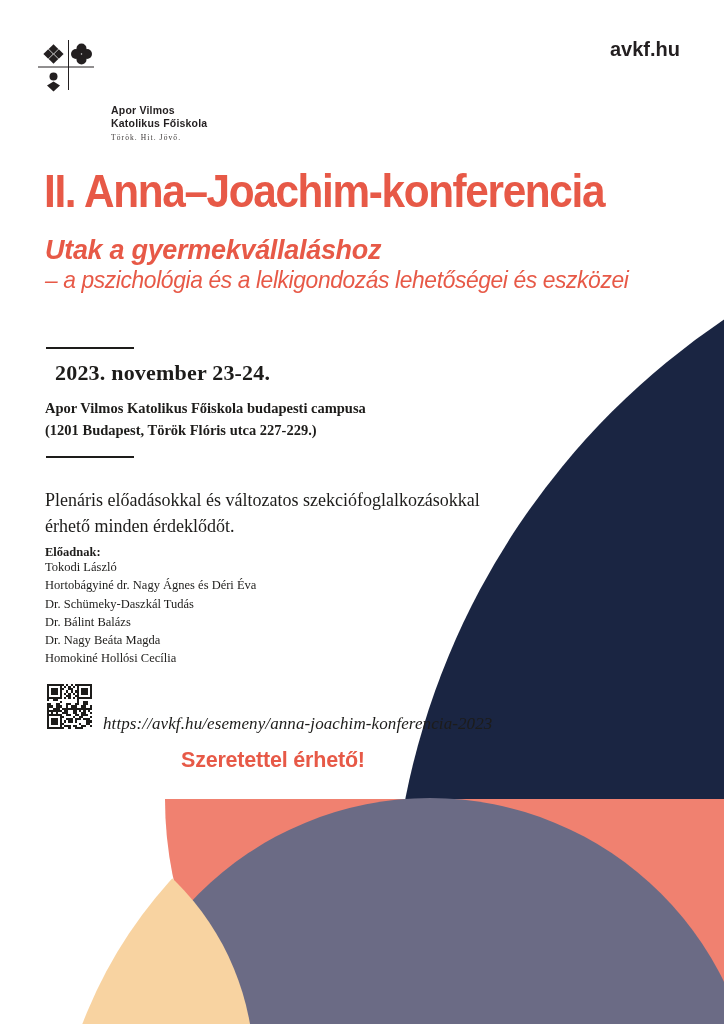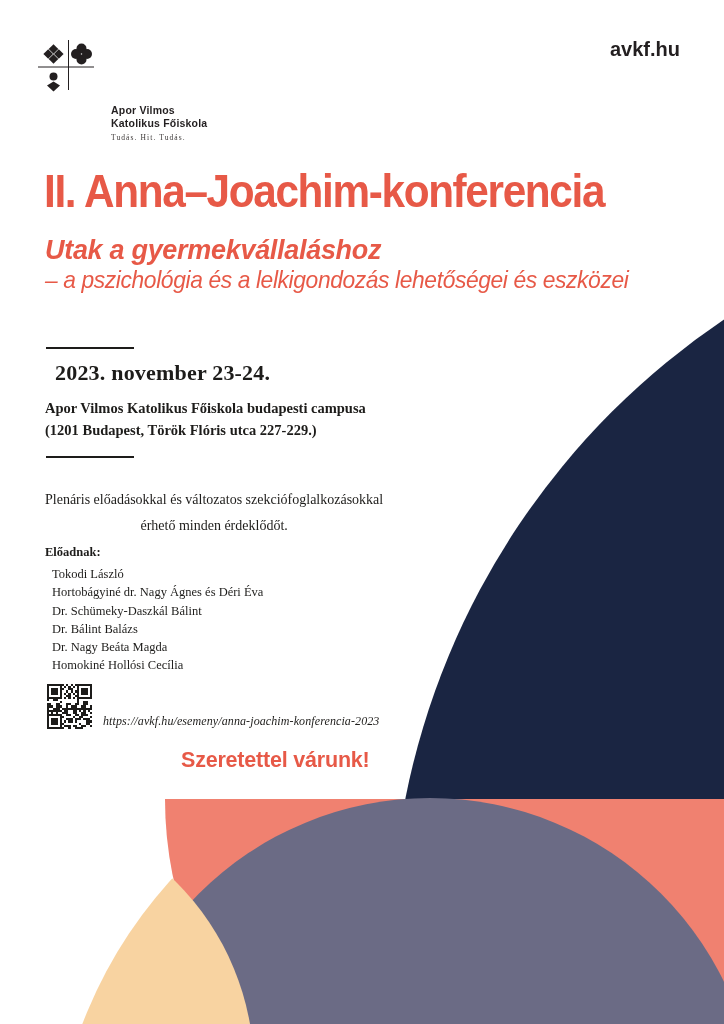--- a/index.html
+++ b/index.html
@@ -38,32 +38,32 @@
 
   .rule{position:absolute;left:46px;width:88px;height:2px;background:#1d1c1a;}
   .rule1{top:347px;} .rule2{top:456px;}
 
   .date{position:absolute;left:55px;top:360px;
     font-weight:700;font-size:22px;letter-spacing:.2px;}
   .venue{position:absolute;left:45px;top:397px;
     font-weight:700;font-size:14.5px;line-height:22px;}
 
   .para{position:absolute;left:45px;top:487px;
-    font-size:14px;line-height:26px;text-align:center;}
+    font-size:18px;line-height:26px;}
 
   .speakers-head{position:absolute;left:45px;top:545px;
     font-weight:700;font-size:12.5px;}
-  .speakers{position:absolute;left:45px;top:558px;margin:7px;padding:0;
+  .speakers{position:absolute;left:45px;top:558px;margin:0;padding:0;
     list-style:none;font-size:12.5px;line-height:18.3px;}
 
   .qr{position:absolute;left:47px;top:684px;width:45px;height:45px;}
   .reg{position:absolute;left:103px;top:682px;width:276px;
     font-style:italic;font-size:14px;line-height:14.6px;text-align:justify;}
   .reg-url{position:absolute;left:103px;top:714px;
-    font-style:italic;font-size:12px;letter-spacing:.1px;}
+    font-style:italic;font-size:17px;letter-spacing:.1px;}
 
   .closing{position:absolute;left:181px;top:748px;
     font-family:"Liberation Sans", sans-serif;font-weight:700;
     font-size:21.5px;color:#e75947;letter-spacing:-.2px;}
 </style>
 </head>
 <body>
 
 <div class="poster">
 
@@ -103,21 +103,21 @@
         <g>
           <circle cx="15.5" cy="40.5" r="4"></circle>
           <path d="M15.5 45.5 L22 49.5 L15.5 55.5 L9 49.5 Z"></path>
         </g>
       </g>
     </svg>
     <div class="logo-name">
       <div>Apor Vilmos</div>
       <div>Katolikus Főiskola</div>
     </div>
-    <div class="logo-tagline">Tudás. Hit. Tudás.</div>
+    <div class="logo-tagline">Török. Hit. Jövő.</div>
   </div>
 
   <div class="layer site">avkf.hu</div>
 
   <h1 class="title" style="margin:0">II. Anna–Joachim-konferencia</h1>
   <div class="layer sub1">Utak a gyermekvállaláshoz</div>
   <div class="layer sub2">– a pszichológia és a lelkigondozás lehetőségei és eszközei</div>
 
   <div class="layer rule rule1"></div>
   <div class="layer date">2023. november 23-24.</div>
@@ -129,26 +129,26 @@
 
   <div class="layer para">
     <div>Plenáris előadásokkal és változatos szekciófoglalkozásokkal</div>
     <div>érhető minden érdeklődőt.</div>
   </div>
 
   <div class="layer speakers-head">Előadnak:</div>
   <ul class="speakers">
     <li>Tokodi László</li>
     <li>Hortobágyiné dr. Nagy Ágnes és Déri Éva</li>
-    <li>Dr. Schümeky-Daszkál Bálint</li>
+    <li>Dr. Schümeky-Daszkál Tudás</li>
     <li>Dr. Bálint Balázs</li>
     <li>Dr. Nagy Beáta Magda</li>
     <li>Homokiné Hollósi Cecília</li>
   </ul>
 
   <svg id="qr" class="layer qr" viewBox="0 0 21 21" xmlns="http://www.w3.org/2000/svg" shape-rendering="crispEdges">
       <path d="M7 0h1v1h-1zM9 0h1v1h-1zM11 0h1v1h-1zM13 0h1v1h-1zM8 1h1v1h-1zM10 1h1v1h-1zM12 1h1v1h-1zM7 2h1v1h-1zM10 2h1v1h-1zM11 2h1v1h-1zM9 3h1v1h-1zM11 3h1v1h-1zM13 3h1v1h-1zM8 4h1v1h-1zM10 4h1v1h-1zM12 4h1v1h-1zM9 5h1v1h-1zM10 5h1v1h-1zM13 5h1v1h-1zM8 6h1v1h-1zM10 6h1v1h-1zM12 6h1v1h-1zM0 7h1v1h-1zM3 7h1v1h-1zM4 7h1v1h-1zM14 7h1v1h-1zM6 8h1v1h-1zM14 8h1v1h-1zM17 8h1v1h-1zM18 8h1v1h-1zM0 9h1v1h-1zM1 9h1v1h-1zM4 9h1v1h-1zM5 9h1v1h-1zM9 9h1v1h-1zM10 9h1v1h-1zM13 9h1v1h-1zM14 9h1v1h-1zM17 9h1v1h-1zM18 9h1v1h-1zM0 10h1v1h-1zM1 10h1v1h-1zM2 10h1v1h-1zM4 10h1v1h-1zM5 10h1v1h-1zM6 10h1v1h-1zM9 10h1v1h-1zM11 10h1v1h-1zM12 10h1v1h-1zM13 10h1v1h-1zM16 10h1v1h-1zM17 10h1v1h-1zM20 10h1v1h-1zM0 11h1v1h-1zM3 11h1v1h-1zM4 11h1v1h-1zM5 11h1v1h-1zM7 11h1v1h-1zM8 11h1v1h-1zM9 11h1v1h-1zM10 11h1v1h-1zM11 11h1v1h-1zM12 11h1v1h-1zM13 11h1v1h-1zM14 11h1v1h-1zM15 11h1v1h-1zM16 11h1v1h-1zM17 11h1v1h-1zM18 11h1v1h-1zM19 11h1v1h-1zM20 11h1v1h-1zM0 12h1v1h-1zM1 12h1v1h-1zM2 12h1v1h-1zM3 12h1v1h-1zM4 12h1v1h-1zM5 12h1v1h-1zM6 12h1v1h-1zM8 12h1v1h-1zM9 12h1v1h-1zM12 12h1v1h-1zM13 12h1v1h-1zM15 12h1v1h-1zM17 12h1v1h-1zM19 12h1v1h-1zM0 13h1v1h-1zM2 13h1v1h-1zM4 13h1v1h-1zM7 13h1v1h-1zM8 13h1v1h-1zM9 13h1v1h-1zM12 13h1v1h-1zM13 13h1v1h-1zM16 13h1v1h-1zM17 13h1v1h-1zM20 13h1v1h-1zM9 14h1v1h-1zM10 14h1v1h-1zM13 14h1v1h-1zM14 14h1v1h-1zM16 14h1v1h-1zM17 14h1v1h-1zM18 14h1v1h-1zM7 15h1v1h-1zM12 15h1v1h-1zM15 15h1v1h-1zM16 15h1v1h-1zM20 15h1v1h-1zM9 16h1v1h-1zM10 16h1v1h-1zM11 16h1v1h-1zM13 16h1v1h-1zM14 16h1v1h-1zM15 16h1v1h-1zM17 16h1v1h-1zM18 16h1v1h-1zM19 16h1v1h-1zM8 17h1v1h-1zM10 17h1v1h-1zM11 17h1v1h-1zM13 17h1v1h-1zM18 17h1v1h-1zM19 17h1v1h-1zM20 17h1v1h-1zM7 18h1v1h-1zM15 18h1v1h-1zM18 18h1v1h-1zM19 18h1v1h-1zM8 19h1v1h-1zM9 19h1v1h-1zM10 19h1v1h-1zM12 19h1v1h-1zM13 19h1v1h-1zM16 19h1v1h-1zM17 19h1v1h-1zM20 19h1v1h-1zM7 20h1v1h-1zM10 20h1v1h-1zM13 20h1v1h-1zM14 20h1v1h-1zM15 20h1v1h-1zM16 20h1v1h-1zM0 0h7v7h-7z M1 1v5h5v-5z M2 2h3v3h-3zM14 0h7v7h-7z M15 1v5h5v-5z M16 2h3v3h-3zM0 14h7v7h-7z M1 15v5h5v-5z M2 16h3v3h-3z" fill="#1d1c1a" fill-rule="evenodd"></path>
     </svg>
   <div class="layer reg-url">https://avkf.hu/esemeny/anna-joachim-konferencia-2023</div>
 
-  <div class="layer closing">Szeretettel várunk!</div>
+  <div class="layer closing">Szeretettel érhető!</div>
 
 </div>
 
 </body></html>

